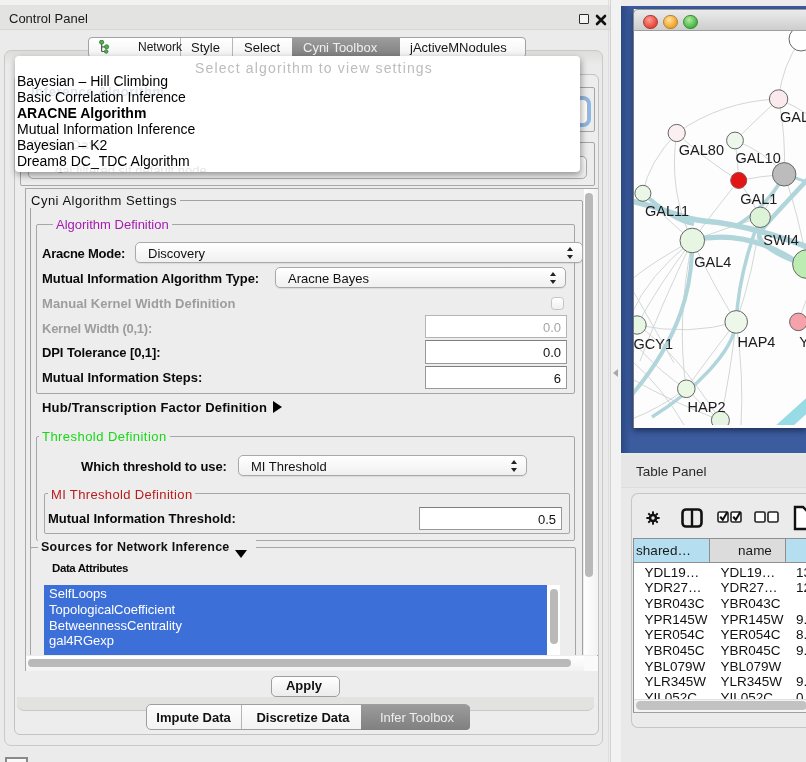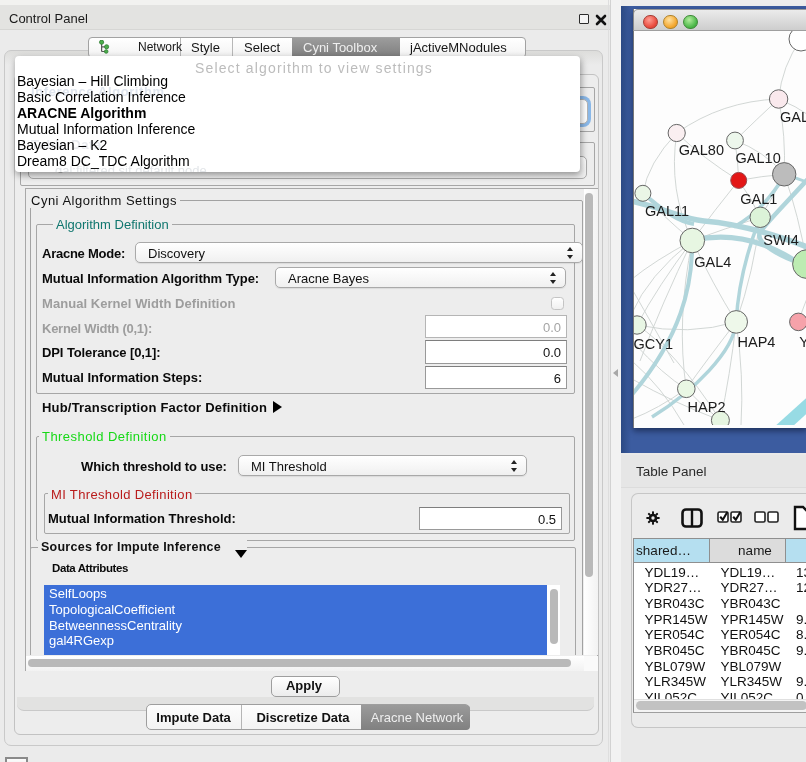--- a/index.html
+++ b/index.html
@@ -58,21 +58,21 @@
       <span style="position:absolute;left:28px;top:1px;font-size:13px;color:#b0b0b0;">gal:filtered.sif default node</span>
     </div>
 
   <div class="abs" style="left:25px;top:188px;width:573px;height:483px;background:#ededed;border:1px solid #a8a8a8;box-sizing:border-box;"></div>
   <div id="spcontent" class="abs" style="left:26px;top:189px;width:557px;height:466px;overflow:hidden;">
 
     <div class="grp" style="left:4px;top:10.5px;width:551px;height:460px;border-color:#a2a2a2;"></div>
     <div class="grpt" style="left:2px;top:4px;letter-spacing:0.5px;">Cyni Algorithm Settings</div>
 
     <div class="grp" style="left:10px;top:34.5px;width:537px;height:168px;"></div>
-    <div class="grpt" style="left:27px;top:28px;color:#0f766e;">Algorithm Definition</div>
+    <div class="grpt" style="left:27px;top:28px;color:#a21caf;">Algorithm Definition</div>
 
     <div class="lbl" style="left:16px;top:57px;letter-spacing:-0.25px;">Aracne Mode:</div>
     <div class="combo" style="left:109px;top:53px;width:430px;height:19px;padding-left:16px;">
         <span class="ct">Discovery</span>
         <span class="arrows">
           <span class="up"></span>
           <span class="dn"></span>
         </span>
       </div>
 
@@ -119,21 +119,21 @@
       </div>
 
     <div class="grp" style="left:18px;top:304px;width:524px;height:39px;"></div>
     <div class="grpt" style="left:22px;top:297.5px;color:#b91c1c;letter-spacing:0.35px;">MI Threshold Definition</div>
     <div class="lbl" style="left:22px;top:321.5px;">Mutual Information Threshold:</div>
     <div class="tfield" style="left:393px;top:318px;width:141px;height:21px;">
         <span class="v">0.5</span>
       </div>
 
     <div class="grp" style="left:4px;top:358px;width:544px;height:112px;"></div>
-    <div class="grpt" style="left:12px;top:351px;font-size:12.5px;font-weight:bold;letter-spacing:0.25px;padding-right:26px;">Sources for Impute Inference</div>
+    <div class="grpt" style="left:12px;top:351px;font-size:12.5px;font-weight:bold;letter-spacing:0.25px;padding-right:26px;">Sources for Network Inference</div>
     <div class="abs" style="left:209px;top:360.5px;width:0;height:0;border-left:6px solid transparent;border-right:6px solid transparent;border-top:8px solid #000;"></div>
     <div class="lbl" style="left:26px;top:373px;font-size:11.5px;letter-spacing:-0.4px;">Data Attributes</div>
 
     <div class="abs" style="left:18px;top:395.5px;width:516px;height:71px;background:#ffffff;"></div>
     <div class="abs" style="left:18px;top:395.5px;width:503px;height:71px;background:#3c6fd8;"></div>
     <div class="abs" style="left:23px;top:397px;font-size:13px;color:#fff;line-height:15.8px;">SelfLoops<br>TopologicalCoefficient<br>BetweennessCentrality<br>gal4RGexp</div>
     <div class="abs" style="left:523.5px;top:400px;width:8.5px;height:55px;background:#b9b9b9;border-radius:4.5px;"></div>
   </div>
 
   <div class="abs" style="left:583.5px;top:189px;width:14px;height:466px;background:linear-gradient(90deg,#ffffff,#f2f2f2);"></div>
@@ -145,21 +145,21 @@
   <div class="abs" style="left:17px;top:697px;width:577px;height:13px;background:#e2e2e1;border-bottom:1px solid #c9c9c9;border-radius:0 0 7px 7px;"></div>
 
   <div class="abs" style="left:270.5px;top:675.5px;width:67px;height:19px;background:linear-gradient(#ffffff,#ececec);border:1px solid #9e9e9e;border-radius:5px;"></div>
   <div class="abs" style="left:270.5px;top:678px;width:67px;text-align:center;font-size:13px;font-weight:bold;color:#111;">Apply</div>
 
   <div class="abs" style="left:146px;top:704px;width:324px;height:26px;background:linear-gradient(#fdfdfd,#f3f3f3);border:1px solid #9e9e9e;border-radius:5px;box-sizing:border-box;"></div>
   <div class="abs" style="left:241px;top:705px;width:1px;height:24px;background:#b5b5b5;"></div>
   <div class="abs" style="left:361px;top:704.5px;width:109px;height:25px;background:linear-gradient(#9b9b9b,#808080);border-radius:0 4px 4px 0;"></div>
   <div class="abs" style="left:146px;top:710px;width:95px;text-align:center;font-size:13px;font-weight:bold;color:#111;">Impute Data</div>
   <div class="abs" style="left:243px;top:710px;width:120px;text-align:center;font-size:13px;font-weight:bold;color:#111;">Discretize Data</div>
-  <div class="abs" style="left:361px;top:710px;width:112px;text-align:center;font-size:13px;color:#efefef;">Aracne Network</div>
+  <div class="abs" style="left:361px;top:710px;width:112px;text-align:center;font-size:13px;color:#efefef;">Infer Toolbox</div>
 
   <div class="abs" style="left:5px;top:757px;width:19px;height:14px;border:2px solid #8a8a8a;background:linear-gradient(#fcfcfc,#e0e0e0);"></div>
 
   <div class="abs" style="left:15px;top:56px;width:565px;height:116px;background:#fff;box-shadow:1px 3px 7px rgba(0,0,0,0.4);overflow:hidden;border-radius:4px;">
     <div class="abs" style="left:16px;top:28px;font-size:13px;color:#dfe5ee;letter-spacing:0.6px;font-weight:bold;">Inference Algorithm</div>
     <div class="abs" style="left:16px;top:80.5px;font-size:13px;color:#e8eaee;letter-spacing:0.6px;font-weight:bold;">Table Data</div>
     <div class="abs" style="left:40px;top:106.5px;font-size:13px;color:#e3e6e9;">gal:filtered.sif default node</div>
     <div class="abs" style="left:180px;top:4px;font-size:14px;letter-spacing:1.15px;color:#bcbcbc;">Select algorithm to view settings</div>
     <div class="abs" style="left:2px;top:16.5px;font-size:14px;color:#000;line-height:16px;">Bayesian – Hill Climbing<br>Basic Correlation Inference<br><b>ARACNE Algorithm</b><br>Mutual Information Inference<br>Bayesian – K2<br>Dream8 DC_TDC Algorithm</div>
   </div>

